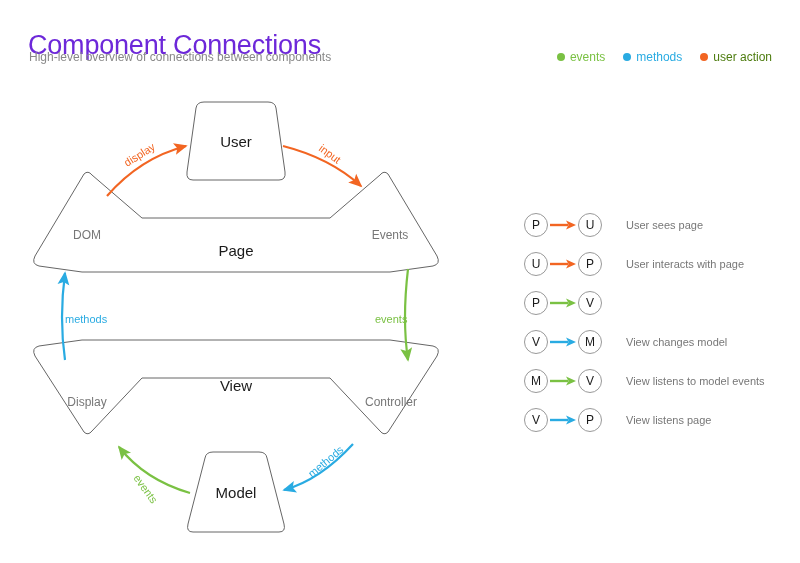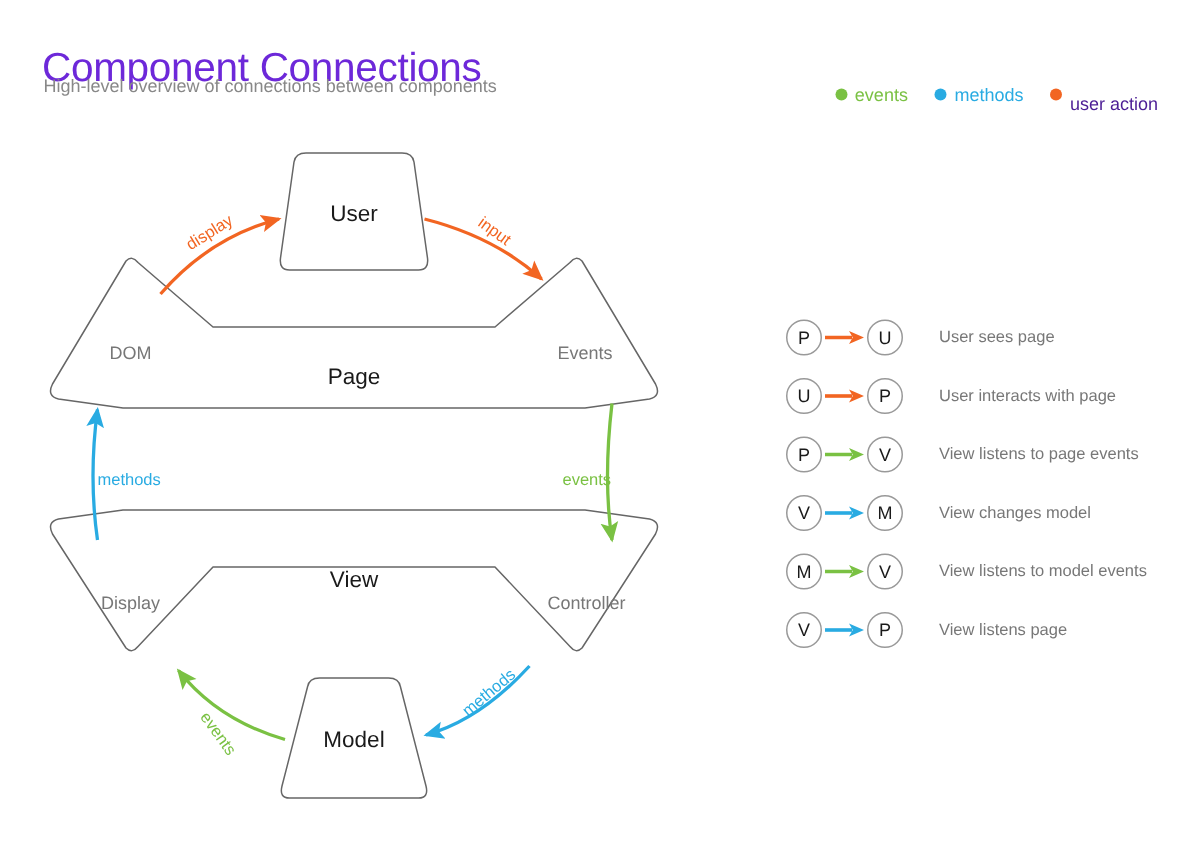--- a/index.html
+++ b/index.html
@@ -127,21 +127,21 @@
   <div class="legend-key-item">
     <span class="legend-dot" style="background: rgb(122, 193, 67);"></span>
     <span class="legend-label" style="color: rgb(122, 193, 67);">events</span>
   </div>
   <div class="legend-key-item">
     <span class="legend-dot" style="background: rgb(41, 171, 226);"></span>
     <span class="legend-label" style="color: rgb(41, 171, 226);">methods</span>
   </div>
   <div class="legend-key-item">
     <span class="legend-dot" style="background: rgb(242, 101, 34);"></span>
-    <span class="legend-label" style="color: #4c1d95; margin-top: 12px;">user action</span>
+    <span class="legend-label" style="color: #4d7c0f;">user action</span>
   </div>
 </div>
 
 <svg class="diagram-svg" width="520" height="563" viewBox="0 0 520 563">
   <defs>
     <marker id="arrow-orange" markerWidth="7" markerHeight="7" refX="5.4" refY="3" orient="auto">
       <path d="M0,0.3 L6.2,3 L0,5.7 L1.3,3 Z" fill="#f26522"></path>
     </marker>
     <marker id="arrow-green" markerWidth="7" markerHeight="7" refX="5.4" refY="3" orient="auto">
       <path d="M0,0.3 L6.2,3 L0,5.7 L1.3,3 Z" fill="#7ac143"></path>
@@ -228,21 +228,20 @@
     <span class="legend-desc">User interacts with page</span>
   </div>
 
   <div class="legend-row">
     <span class="legend-node">P</span>
     <svg class="legend-arrow" viewBox="0 0 30 12">
       <line x1="2" y1="6" x2="20" y2="6" stroke="#7ac143" stroke-width="2.4"></line>
       <path d="M18,1.6 L28,6 L18,10.4 L20.5,6 Z" fill="#7ac143"></path>
     </svg>
     <span class="legend-node">V</span>
-    <span class="legend-desc">View listens to page events</span>
   </div>
 
   <div class="legend-row">
     <span class="legend-node">V</span>
     <svg class="legend-arrow" viewBox="0 0 30 12">
       <line x1="2" y1="6" x2="20" y2="6" stroke="#29abe2" stroke-width="2.4"></line>
       <path d="M18,1.6 L28,6 L18,10.4 L20.5,6 Z" fill="#29abe2"></path>
     </svg>
     <span class="legend-node">M</span>
     <span class="legend-desc">View changes model</span>

